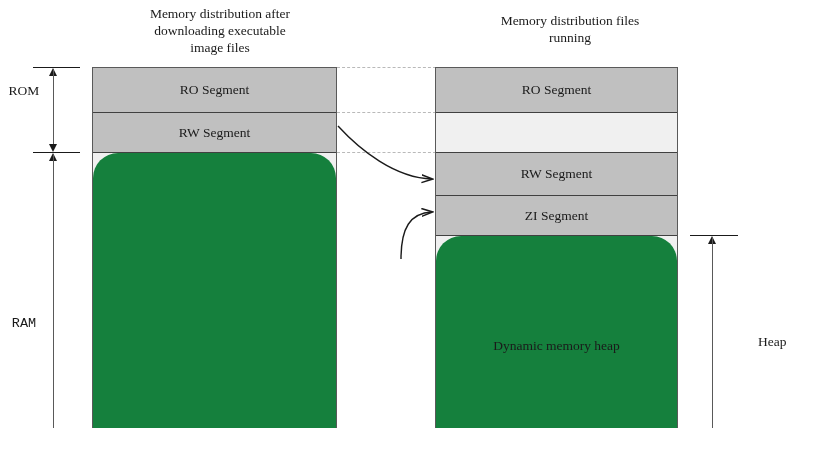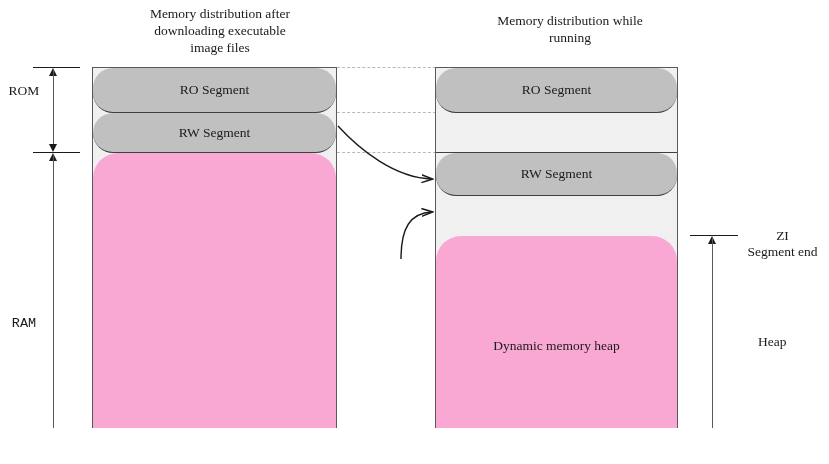--- a/index.html
+++ b/index.html
@@ -48,28 +48,27 @@
     box-sizing: border-box;
     display: flex;
     align-items: center;
     justify-content: center;
     font-size: 13.5px;
     color: #1a1a1a;
   }
   .seg-filled {
     background: #c0c0c0;
     border-bottom: 1.5px solid #404040;
-    border-radius: 20px;
   }
   .seg-empty {
     background: #f0f0f0;
     border-bottom: 1.5px solid #404040;
   }
   .seg-plain {
-    background: #f9a8d4;
+    background: #15803d;
     border-radius: 25px;
   }
 
   
   .guide {
     border-top: 1px dashed #b9b9b9;
     height: 0;
   }
 
   
@@ -106,21 +105,21 @@
 </style>
 </head>
 <body>
 
 <div id="canvas">
 
   <div class="abs title" id="title-left">Memory distribution after
 downloading executable
 image files</div>
 
-  <div class="abs title" id="title-right">Memory distribution while
+  <div class="abs title" id="title-right">Memory distribution files
 running</div>
 
   <div class="abs guide" style="left:337px; top:67px; width:99px;"></div>
   <div class="abs guide" style="left:337px; top:112px; width:99px;"></div>
   <div class="abs guide" style="left:337px; top:152px; width:99px;"></div>
 
   <div class="abs mem-col" id="col-left">
     <div class="seg seg-filled" style="top:0px; height:45px;">
       <span>RO Segment</span>
     </div>
@@ -135,20 +134,23 @@
   <div class="abs mem-col" id="col-right">
     <div class="seg seg-filled" style="top:0px; height:45px;">
       <span>RO Segment</span>
     </div>
     <div class="seg seg-empty" style="top:45px; height:40px;">
       <span></span>
     </div>
     <div class="seg seg-filled" style="top:85px; height:43px;">
       <span>RW Segment</span>
     </div>
+    <div class="seg seg-filled" style="top:128px; height:40px;">
+      <span>ZI Segment</span>
+    </div>
     <div class="seg seg-plain" style="top:168px; bottom:0px;">
       <span>Dynamic memory heap</span>
     </div>
   </div>
 
   <div class="abs tick" style="left:33px; top:67px; width:47px;"></div>
   <div class="abs arrow-up" style="left:49px; top:68px;"></div>
   <div class="abs dim-line" style="left:53px; top:70px; height:78px;"></div>
   <div class="abs arrow-down" style="left:49px; top:144px;"></div>
   <div class="abs tick" style="left:33px; top:152px; width:47px;"></div>
@@ -159,22 +161,20 @@
   <div class="abs arrow-down" style="left:49px; top:449px;"></div>
   <div class="abs tick" style="left:28px; top:457px; width:52px;"></div>
   <div class="abs dim-label" style="left:0px; top:316px; width:48px;font-family:Liberation Mono, monospace;">RAM</div>
 
   <div class="abs tick" style="left:690px; top:235px; width:48px;"></div>
   <div class="abs arrow-up" style="left:708px; top:236px;"></div>
   <div class="abs dim-line" style="left:712px; top:238px; height:211px;"></div>
   <div class="abs arrow-down" style="left:708px; top:449px;"></div>
   <div class="abs tick" style="left:690px; top:457px; width:48px;"></div>
 
-  <div class="abs dim-label" style="left:736px; top:228px; width:93px; text-align:center;">ZI
-Segment end</div>
   <div class="abs dim-label" style="left:726px; top:334px; width:70px; text-align:left;margin-left:32px;">Heap</div>
 
   <svg class="abs" id="curves" viewBox="0 0 829 464" xmlns="http://www.w3.org/2000/svg">
     <defs>
       <marker id="ah" markerWidth="9" markerHeight="9" refX="7.5" refY="3.2" orient="auto">
         <path d="M0,0.4 L8,3.2 L0,6.0" fill="none" stroke="#1a1a1a" stroke-width="1.1"></path>
       </marker>
     </defs>
 
     <path d="M338,126 C 360,150 395,178 432,179" fill="none" stroke="#1a1a1a" stroke-width="1.4" marker-end="url(#ah)"></path>

